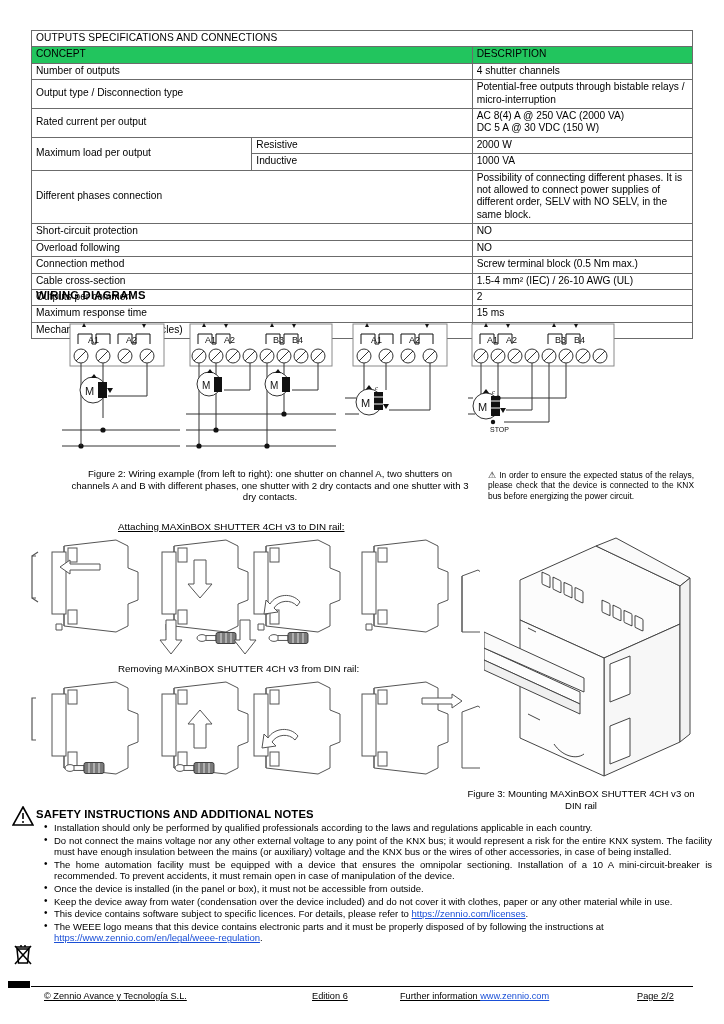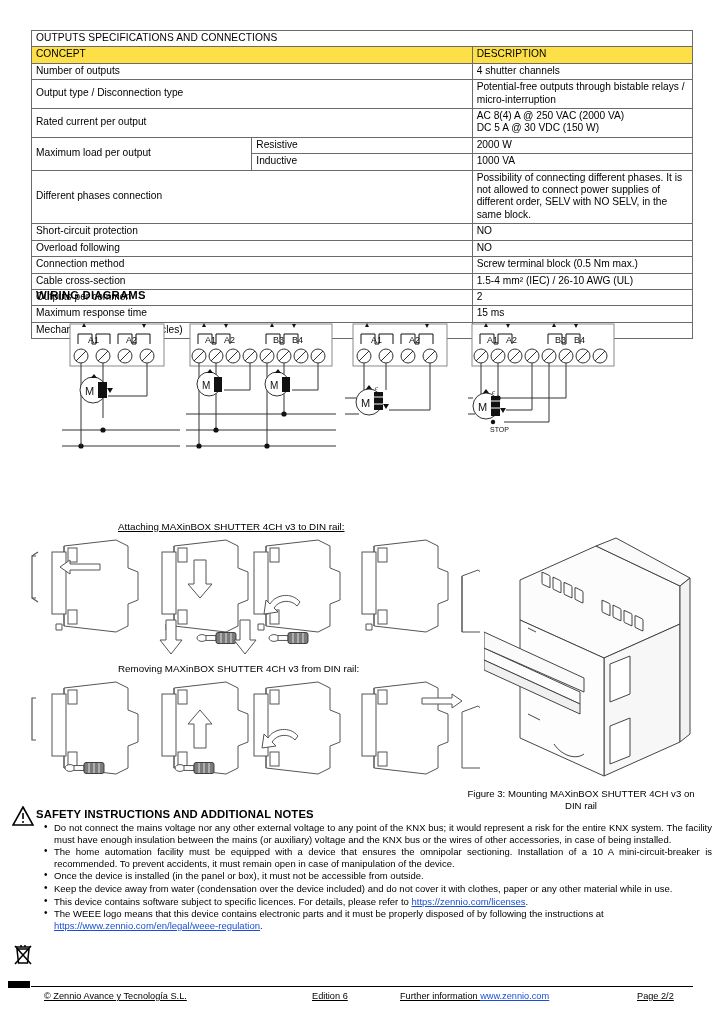--- a/index.html
+++ b/index.html
@@ -33,21 +33,21 @@
     font-weight: normal;
   }
   .title-row td {
     font-weight: bold;
     font-size: 11.6px;
     padding: 3px 5px 4px 5px;
     letter-spacing: .1px;
     border: 1px solid #000;
   }
   .hdr-row td {
-    background: #fde047;
+    background: #22c55e;
     font-weight: bold;
     font-size: 10.6px;
     padding: 2px 5px 3px 5px;
   }
   .c-concept { width: 210px; }
   .c-sub     { width: 82px; }
   .c-desc    { }
   td.two-line { line-height: 12.6px; padding-top: 2px; padding-bottom: 2px;}
 
   
@@ -486,21 +486,26 @@
         <g stroke="#333" stroke-width="1">
           <line x1="-28" y1="80" x2="5" y2="80"></line>
           <line x1="-28" y1="96" x2="7" y2="96"></line>
         </g>
         <text x="-56" y="84" font-size="10" font-family="Liberation Sans, sans-serif" fill="#111">L1</text>
         <text x="-53" y="100" font-size="10" font-family="Liberation Sans, sans-serif" fill="#111">N</text>
       </svg>
     </div>
   </div>
 
-
+  <div class="caption" id="fig2cap">Figure 2: Wiring example (from left to right): one shutter on channel A, two shutters on channels A and B with different phases, one shutter with 2 dry contacts and one shutter with 3 dry contacts.</div>
+
+  <div class="note-box">
+    <span class="warn-glyph">⚠</span>
+    <span>In order to ensure the expected status of the relays, please check that the device is connected to the KNX bus before energizing the power circuit.</span>
+  </div>
 
   <div class="din-head" id="attach-head">Attaching MAXinBOX SHUTTER 4CH v3 to DIN rail:</div>
 
   <div class="din-seq" id="attach-seq">
     <svg width="450" height="120" viewBox="0 0 450 120">
       <defs>
         <g id="devbody">
           <path d="M22 8 L74 2 L86 8 L86 30 L96 34 L96 62 L86 66 L86 88 L74 94 L22 88 Z" fill="#fff" stroke="#555" stroke-width="1"></path>
           <path d="M22 8 L22 88" stroke="#555" stroke-width="1"></path>
           <rect x="10" y="14" width="14" height="62" fill="#fff" stroke="#555" stroke-width="1"></rect>
@@ -655,20 +660,21 @@
   <div id="safety-tri">
     <svg width="22" height="20" viewBox="0 0 22 20">
       <path d="M11 1 L21 19 L1 19 Z" fill="none" stroke="#000" stroke-width="1.6"></path>
       <line x1="11" y1="7" x2="11" y2="13" stroke="#000" stroke-width="1.6"></line>
       <circle cx="11" cy="16" r="1" fill="#000"></circle>
     </svg>
   </div>
   <div id="safety-head">SAFETY INSTRUCTIONS AND ADDITIONAL NOTES</div>
 
   <ul class="safety" id="safety-list">
+      <li>Installation should only be performed by qualified professionals according to the laws and regulations applicable in each country.</li>
       <li>Do not connect the mains voltage nor any other external voltage to any point of the KNX bus; it would represent a risk for the entire KNX system. The facility must have enough insulation between the mains (or auxiliary) voltage and the KNX bus or the wires of other accessories, in case of being installed.</li>
       <li>The home automation facility must be equipped with a device that ensures the omnipolar sectioning. Installation of a 10 A mini-circuit-breaker is recommended. To prevent accidents, it must remain open in case of manipulation of the device.</li>
       <li>Once the device is installed (in the panel or box), it must not be accessible from outside.</li>
       <li>Keep the device away from water (condensation over the device included) and do not cover it with clothes, paper or any other material while in use.</li>
       <li><span>This device contains software subject to specific licences. For details, please refer to </span><a class="link" href="#">https://zennio.com/licenses</a><span>.</span></li>
       <li><span>The WEEE logo means that this device contains electronic parts and it must be properly disposed of by following the instructions at </span><a class="link" href="#">https://www.zennio.com/en/legal/weee-regulation</a><span>.</span></li>
     </ul>
 
   <div id="weee-icon">
     <svg width="20" height="24" viewBox="0 0 20 24">

